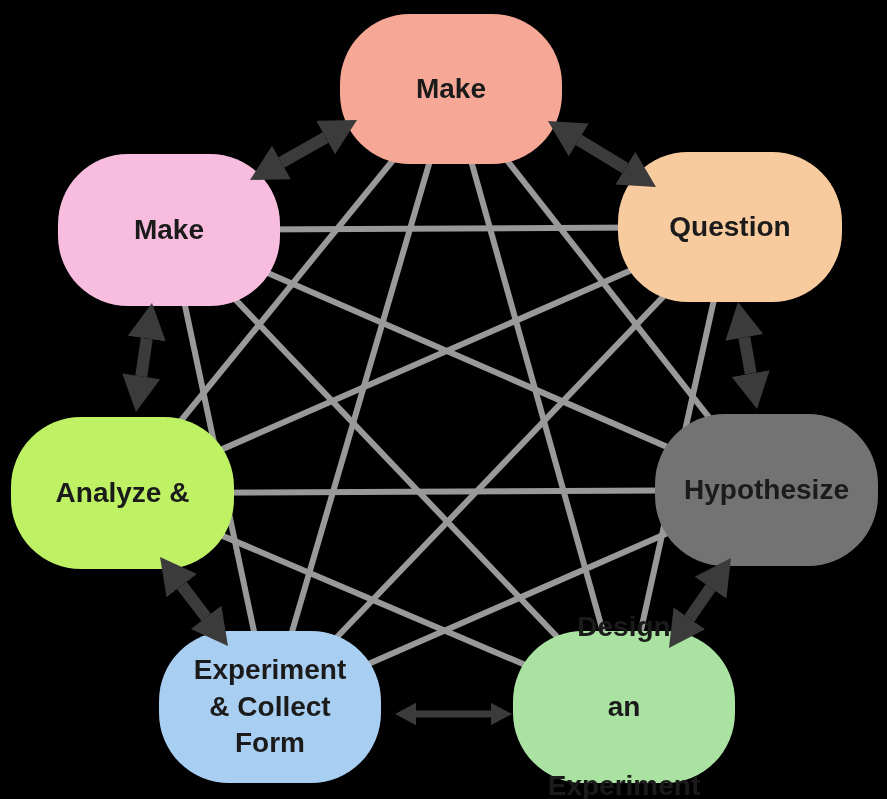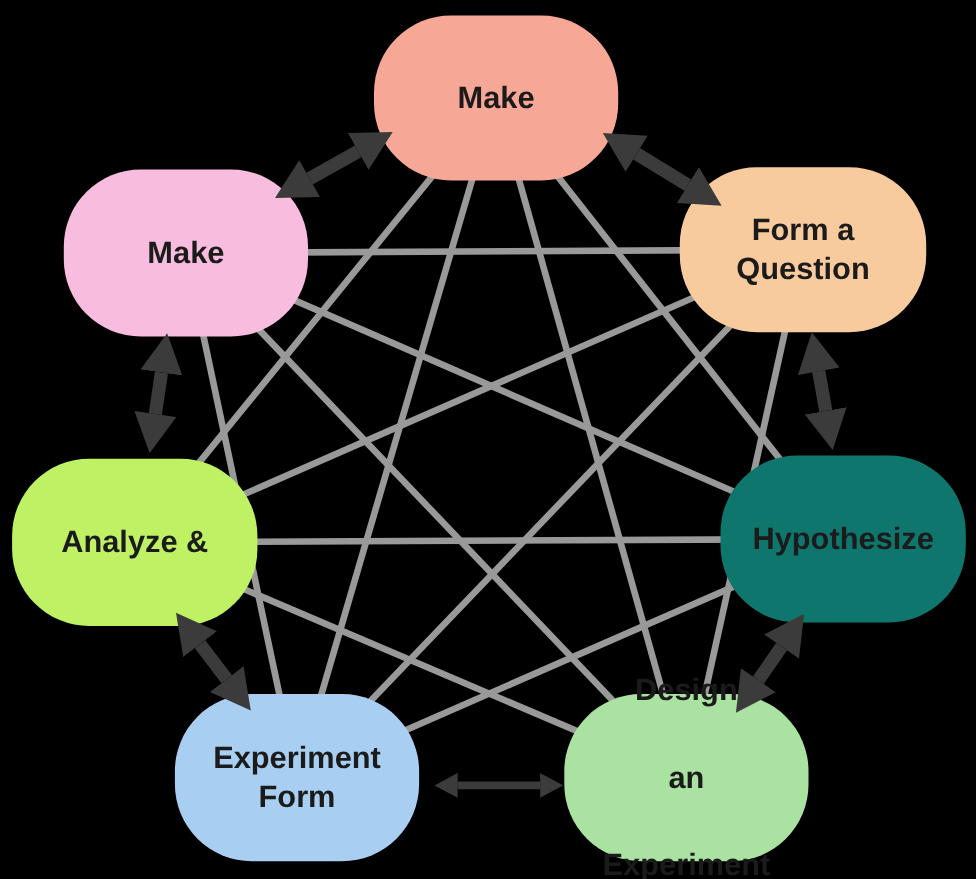--- a/index.html
+++ b/index.html
@@ -62,33 +62,33 @@
       <line x1="624" y1="707" x2="122" y2="493" stroke="#999999" stroke-width="6"></line>
       <line x1="624" y1="707" x2="169" y2="230" stroke="#999999" stroke-width="6"></line>
       <line x1="270" y1="707" x2="169" y2="230" stroke="#999999" stroke-width="6"></line>
     </svg>
 
   <div id="nodes-layer">
       <div class="node" style="left: 340px; top: 14px; width: 222px; height: 150px; background: rgb(246, 167, 149); color: rgb(27, 27, 27);">
         <span class="label-line">Make</span>
       </div>
       <div class="node" style="left: 618px; top: 152px; width: 224px; height: 150px; background: rgb(248, 203, 158); color: rgb(27, 27, 27);">
-        <span class="label-line">Form a</span>
         <span class="label-line">Question</span>
       </div>
-      <div class="node" style="left: 655px; top: 414px; width: 223px; height: 152px; background: #0f766e; color: rgb(27, 27, 27);">
+      <div class="node" style="left: 655px; top: 414px; width: 223px; height: 152px; background: #737373; color: rgb(27, 27, 27);">
         <span class="label-line">Hypothesize</span>
       </div>
       <div class="node" style="left: 513px; top: 631px; width: 222px; height: 152px; background: rgb(170, 226, 162); color: rgb(27, 27, 27); gap: 43px;">
         <span class="label-line">Design</span>
         <span class="label-line">an</span>
         <span class="label-line">Experiment</span>
       </div>
       <div class="node" style="left: 159px; top: 631px; width: 222px; height: 152px; background: rgb(168, 206, 241); color: rgb(27, 27, 27);">
         <span class="label-line">Experiment</span>
+        <span class="label-line">&amp; Collect</span>
         <span class="label-line">Form</span>
       </div>
       <div class="node" style="left: 11px; top: 417px; width: 223px; height: 152px; background: #bef264; color: rgb(27, 27, 27);">
         <span class="label-line">Analyze &amp;</span>
       </div>
       <div class="node" style="left: 58px; top: 154px; width: 222px; height: 152px; background: rgb(248, 188, 223); color: rgb(27, 27, 27);">
         <span class="label-line">Make</span>
       </div>
     </div>
 

